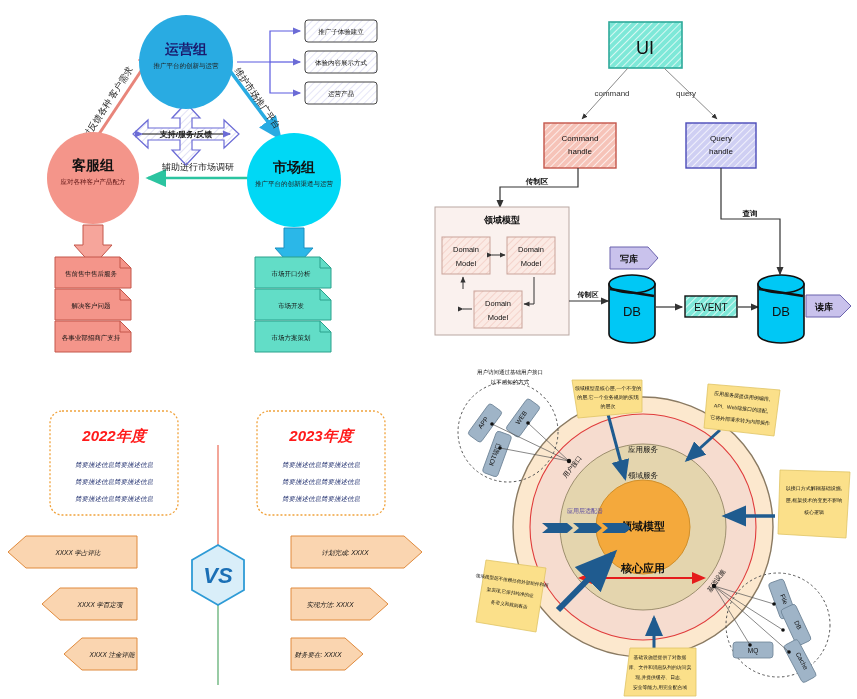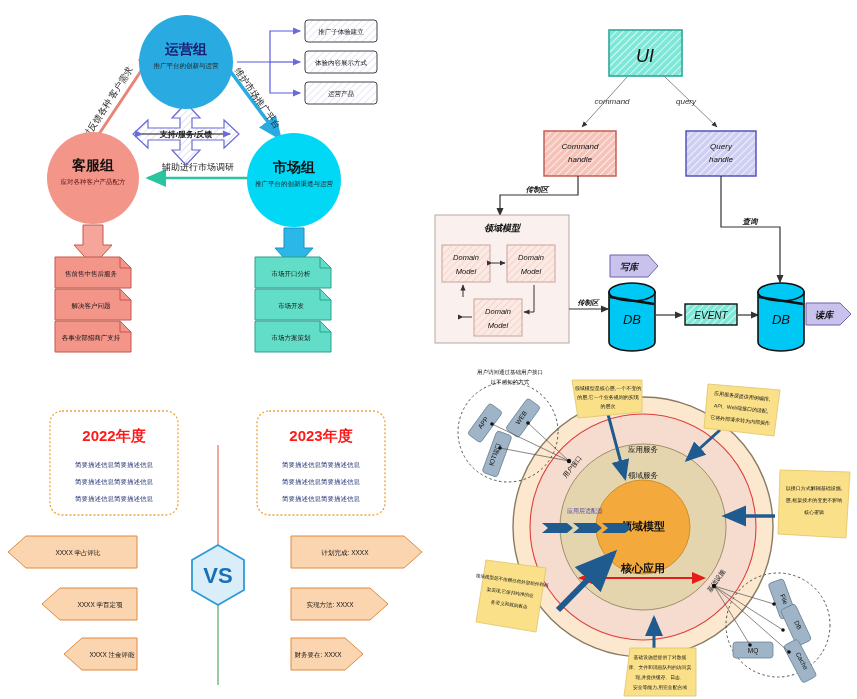--- a/index.html
+++ b/index.html
@@ -1,21 +1,21 @@
 <!DOCTYPE html>
 <html><head>
 <meta charset="utf-8">
 <style>
   html,body{margin:0;padding:0;background:#ffffff;}
   body{width:857px;height:699px;position:relative;overflow:hidden;
        font-family:"Liberation Sans","DejaVu Sans",sans-serif;color:#222;}
   .quad{position:absolute;}
   .q1{left:0;top:0;width:430px;height:360px;}
-  .q2{left:430px;top:12px;width:427px;height:360px;font-style:italic;}
-  .q3{left:0;top:385px;width:430px;height:314px;}
+  .q2{left:430px;top:4px;width:427px;height:360px;}
+  .q3{left:0;top:385px;width:430px;height:314px;font-style:italic;}
   .q4{left:430px;top:360px;width:427px;height:339px;}
   svg{display:block;overflow:visible;}
   text{font-family:"Liberation Sans","DejaVu Sans",sans-serif;}
   .lbl{font-size:9px;fill:#222;}
 </style>
 </head>
 <body>
 
 <div class="quad q1">
 <svg width="430" height="360" viewBox="0 0 430 360">

